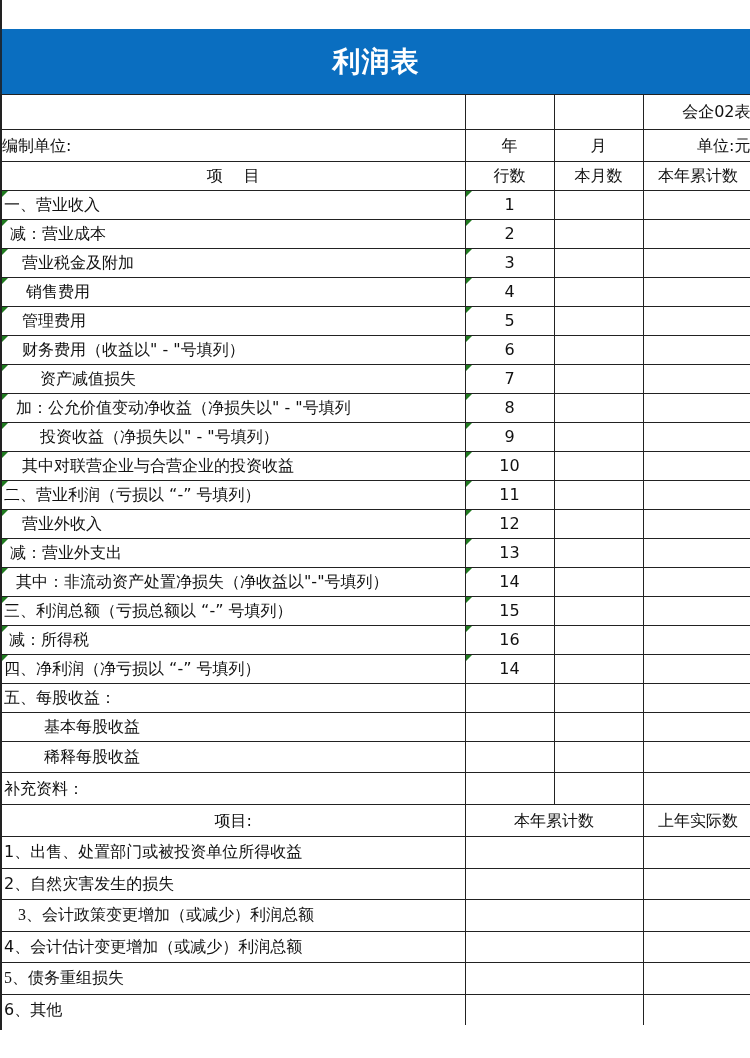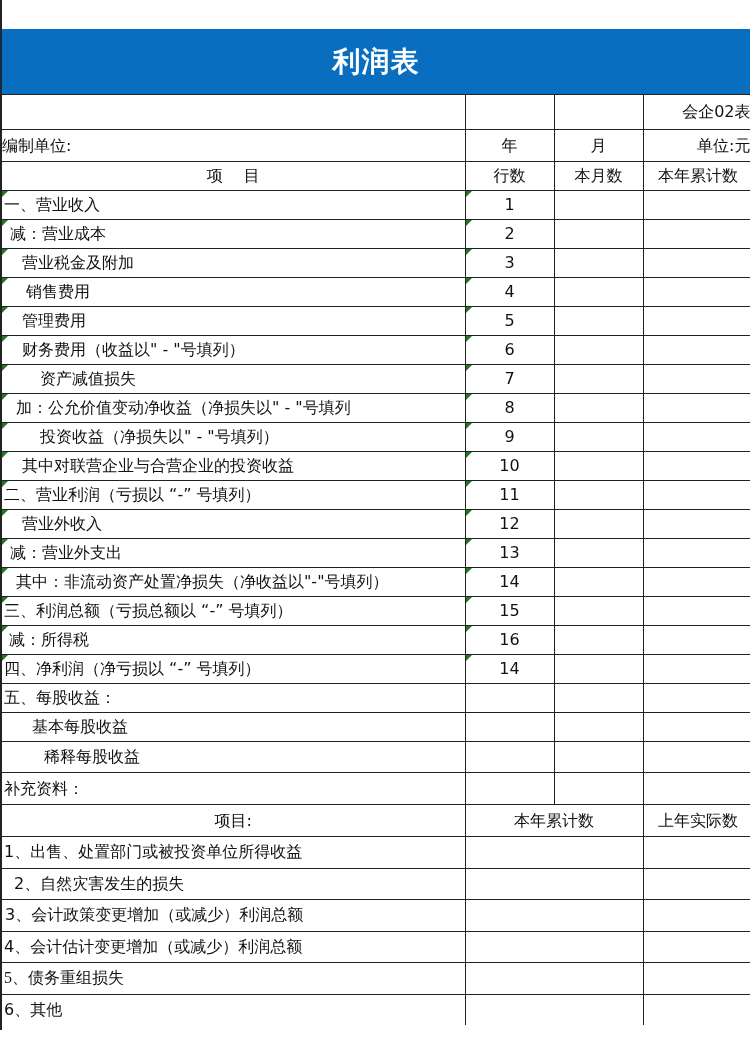--- a/index.html
+++ b/index.html
@@ -164,21 +164,21 @@
         <td></td>
         <td></td>
       </tr>
       <tr>
         <td class="c0" style="padding-left: 2px; height: 28px; line-height: 28px;">五、每股收益：</td>
         <td></td>
         <td></td>
         <td></td>
       </tr>
       <tr>
-        <td class="c0" style="padding-left: 30px; height: 28px; line-height: 28px;">基本每股收益</td>
+        <td class="c0" style="padding-left: 42px; height: 28px; line-height: 28px;">基本每股收益</td>
         <td></td>
         <td></td>
         <td></td>
       </tr>
       <tr>
         <td class="c0" style="padding-left: 42px; height: 24px; line-height: 30px;">稀释每股收益</td>
         <td></td>
         <td></td>
         <td></td>
       </tr>
@@ -192,26 +192,26 @@
         <td class="c0 center bold">项目:</td>
         <td class="center bold" colspan="2">本年累计数</td>
         <td class="center bold">上年实际数</td>
       </tr>
       <tr class="r-supp-row">
         <td class="c0" style="padding-left: 2px;">1、出售、处置部门或被投资单位所得收益</td>
         <td colspan="2"></td>
         <td></td>
       </tr>
       <tr class="r-supp-row">
-        <td class="c0" style="padding-left: 12px;">2、自然灾害发生的损失</td>
-        <td colspan="2"></td>
-        <td></td>
-      </tr>
-      <tr class="r-supp-row">
-        <td class="c0" style="padding-left: 3px;">3、会计政策变更增加（或减少）利润总额</td>
+        <td class="c0" style="padding-left: 2px;">2、自然灾害发生的损失</td>
+        <td colspan="2"></td>
+        <td></td>
+      </tr>
+      <tr class="r-supp-row">
+        <td class="c0" style="padding-left: 16px; font-family: Liberation Serif, serif;">3、会计政策变更增加（或减少）利润总额</td>
         <td colspan="2"></td>
         <td></td>
       </tr>
       <tr class="r-supp-row">
         <td class="c0" style="padding-left: 2px;">4、会计估计变更增加（或减少）利润总额</td>
         <td colspan="2"></td>
         <td></td>
       </tr>
       <tr class="r-supp-row">
         <td class="c0" style="padding-left: 2px; font-family: Liberation Serif, serif;">5、债务重组损失</td>

